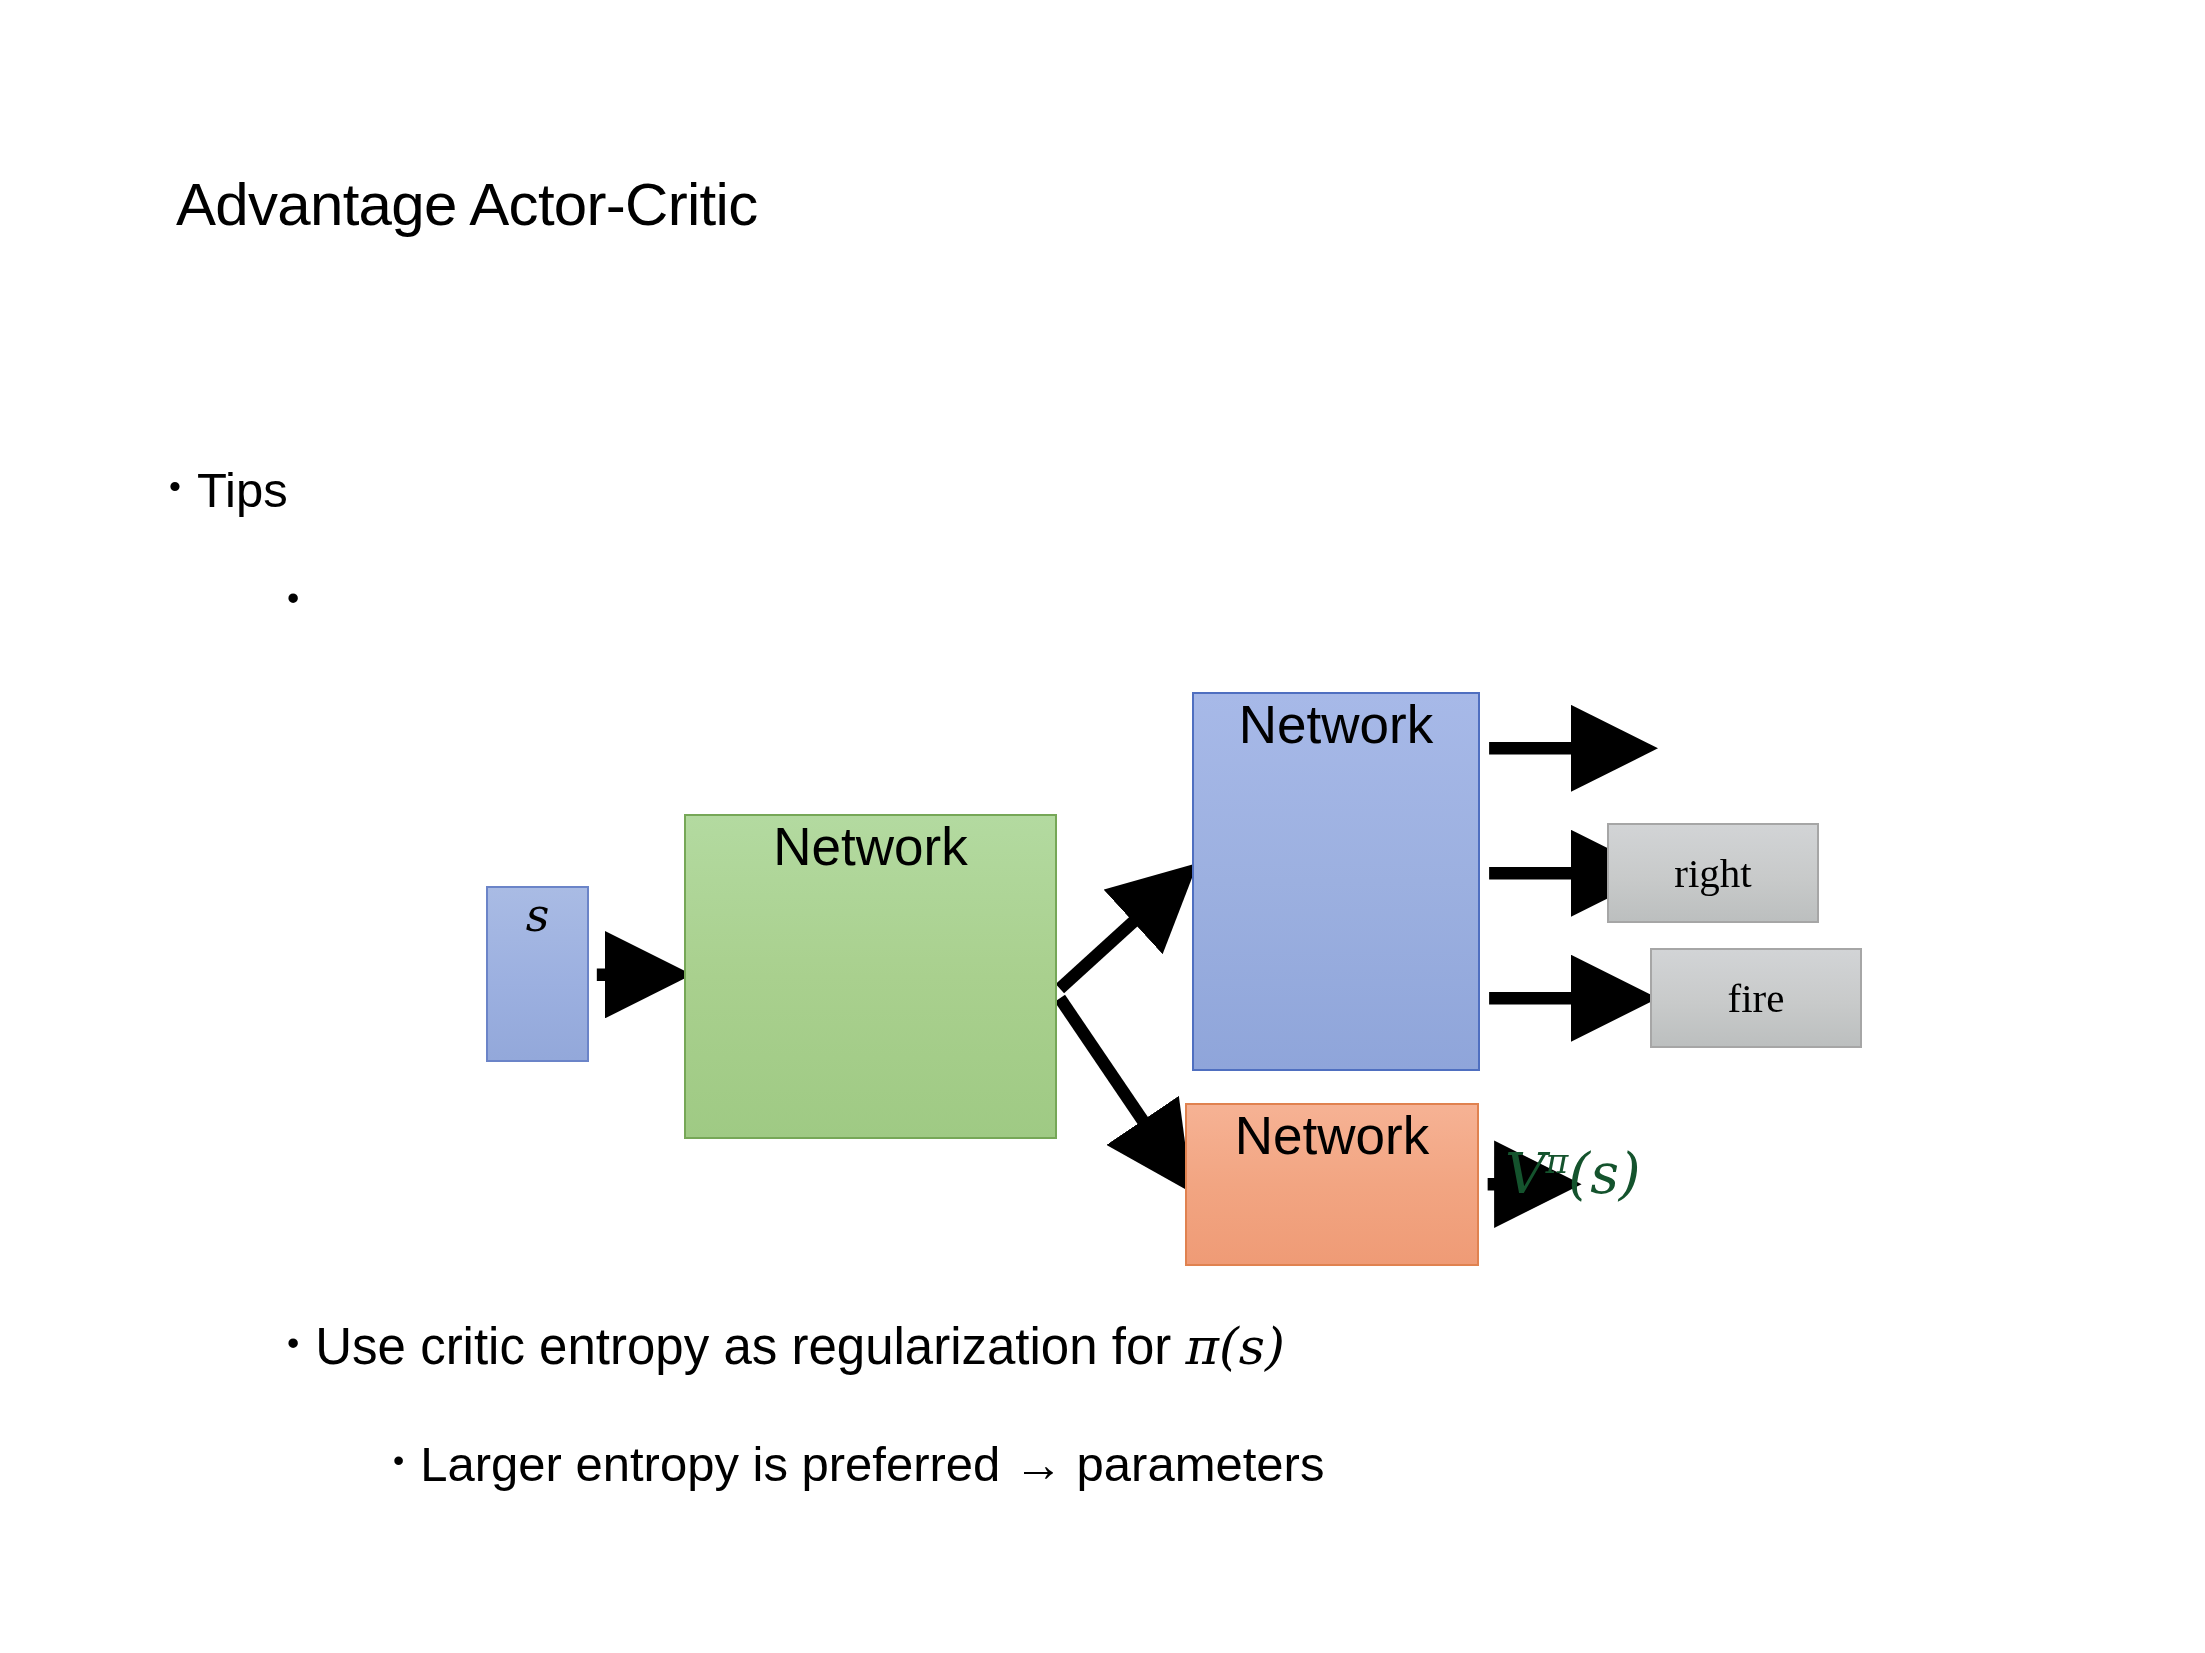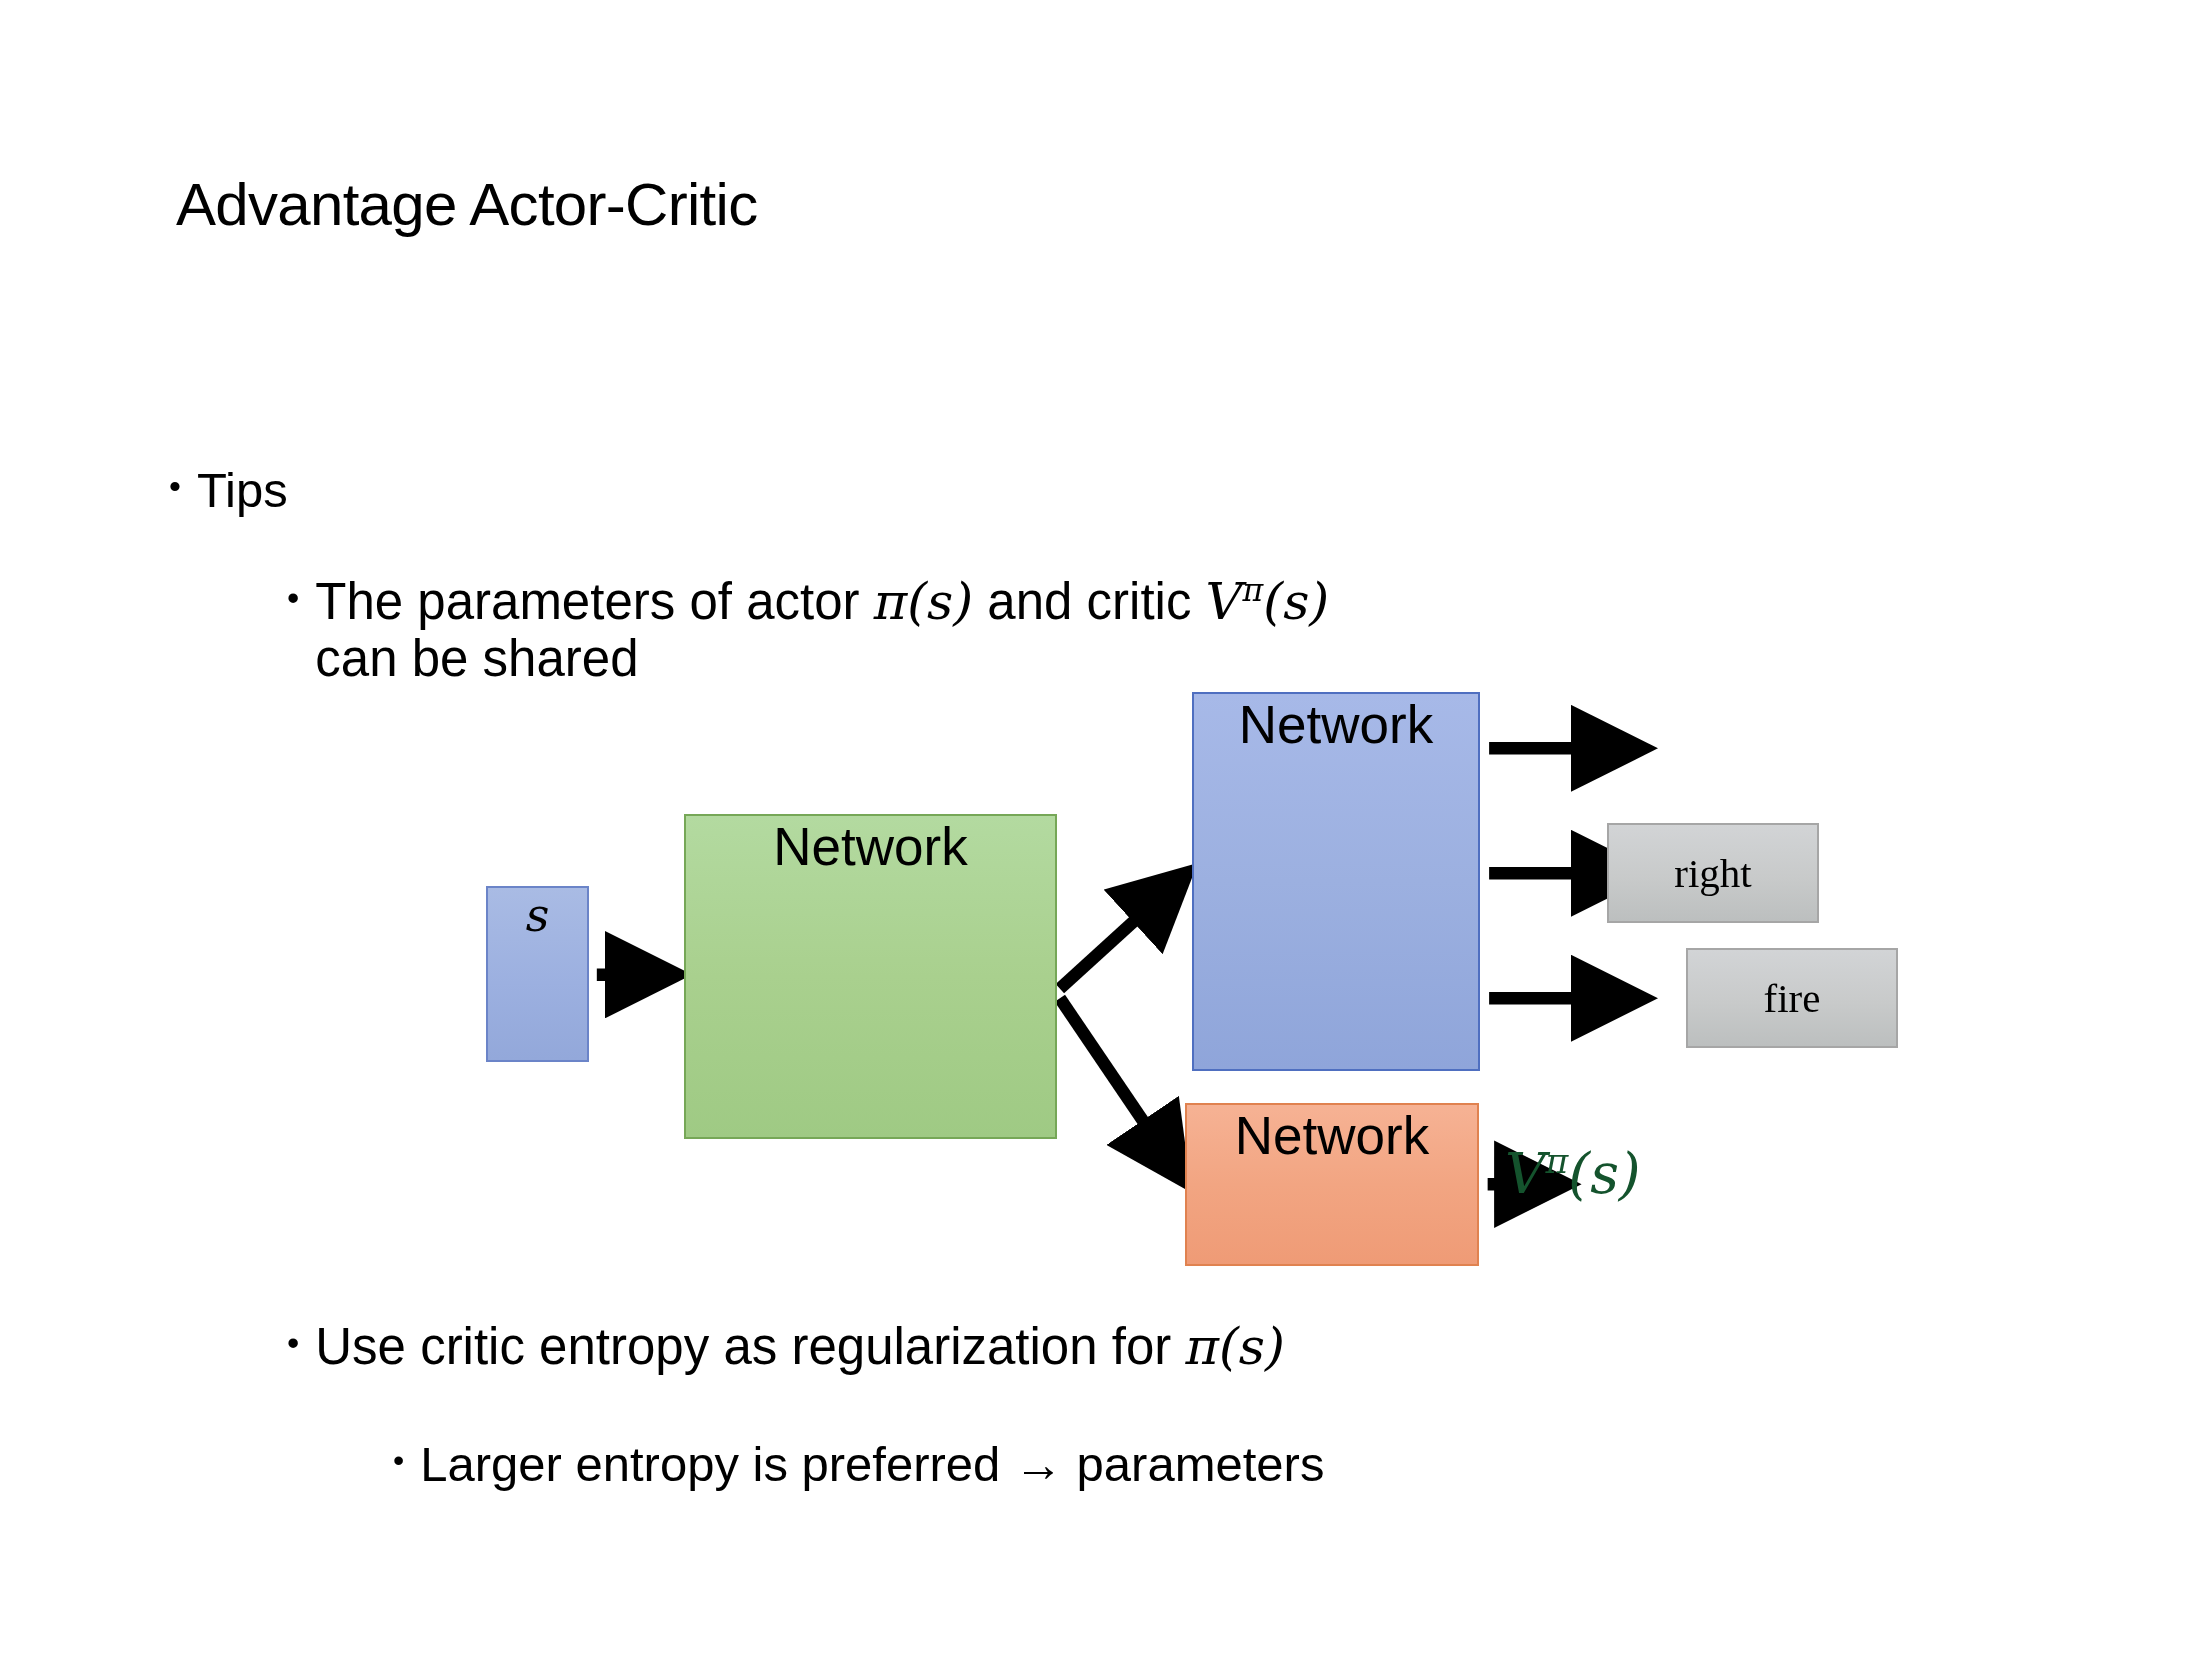--- a/index.html
+++ b/index.html
@@ -158,21 +158,21 @@
     border: 2.2px solid #a6a6a6;
     display: flex;
     align-items: center;
     justify-content: center;
     font-family: "Liberation Serif", serif;
     font-size: 41px;
     color: #000;
   }
   #out-left  { left: 1650px; top: 698px; }
   #out-right { left: 1607px; top: 823px; }
-  #out-fire  { left: 1650px; top: 948px; margin-left: 36px; }
+  #out-fire  { left: 1650px; top: 948px; }
 
   #vpi-label {
     position: absolute;
     left: 1505px;
     top: 1141px;
     font-size: 56px;
     color: #14532d;
     white-space: nowrap;
   }
 </style>
@@ -181,21 +181,20 @@
 
 <div id="slide-title">Advantage Actor-Critic</div>
 
 <div class="bullet" id="bullet-tips">
   <span class="dot">•</span>
   <span class="btext">Tips</span>
 </div>
 
 <div class="bullet" id="bullet-shared">
   <span class="dot">•</span>
-  <span class="btext"><span>The parameters of actor </span><span class="mathsym">π(s)</span><span>  and critic </span><span class="mathsym">V</span><sup class="pi">π</sup><span class="mathsym">(s)</span><br><span>can be shared</span></span>
 </div>
 
 <div id="diagram">
 
   <svg width="2205" height="1654" style="position:absolute;left:0;top:0;" viewBox="0 0 3000 2250">
     <defs>
       <marker id="ah" markerWidth="7" markerHeight="7" refX="5.6" refY="3.5" orient="auto" markerUnits="strokeWidth">
         <path d="M0,0 L7,3.5 L0,7 Z" fill="#000000"></path>
       </marker>
     </defs>

